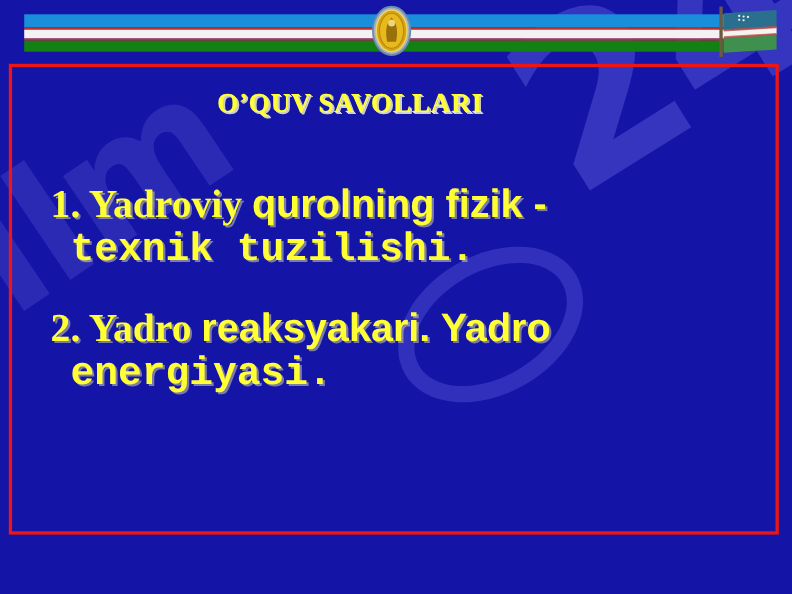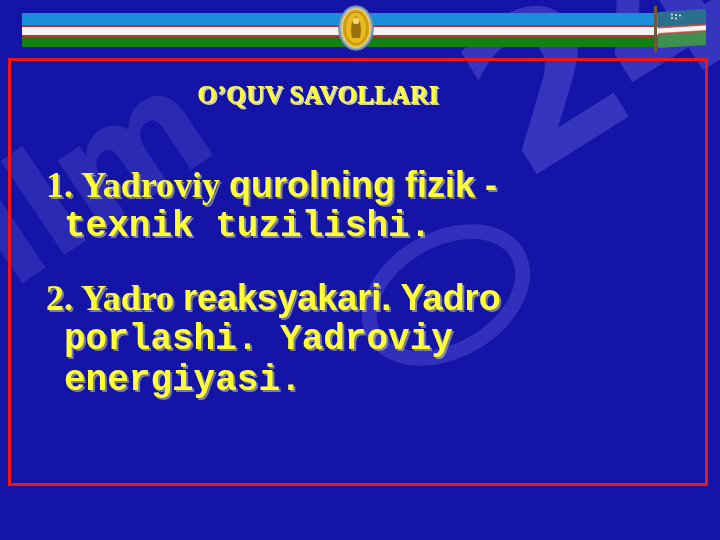--- a/index.html
+++ b/index.html
@@ -218,19 +218,18 @@
 
     <div class="body-list">
 
       <div class="item">
         <div class="line serif-lead"><span class="lead-serif">1.</span> <span class="lead-serif">Yadroviy</span> <span class="sans">qurolning  fizik -</span></div>
         <div class="line sans-all indent">texnik  tuzilishi.</div>
       </div>
 
       <div class="item">
         <div class="line serif-lead"><span class="lead-serif">2.</span> <span class="lead-serif">Yadro</span> <span class="sans">reaksyakari. Yadro</span></div>
-        <div class="line sans-all indent">porlashi. Yadroviy</div>
         <div class="line sans-all indent">energiyasi.</div>
       </div>
 
     </div>
   </div>
 </div>
 
 </body></html>

